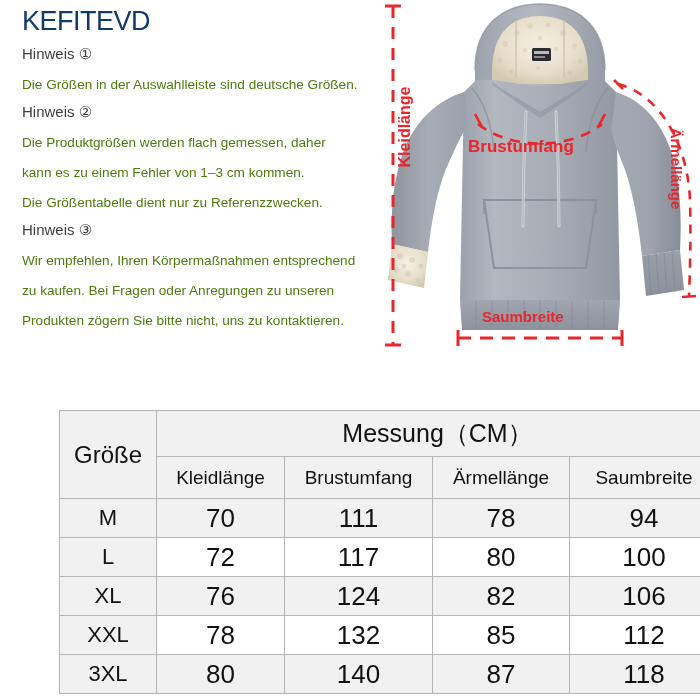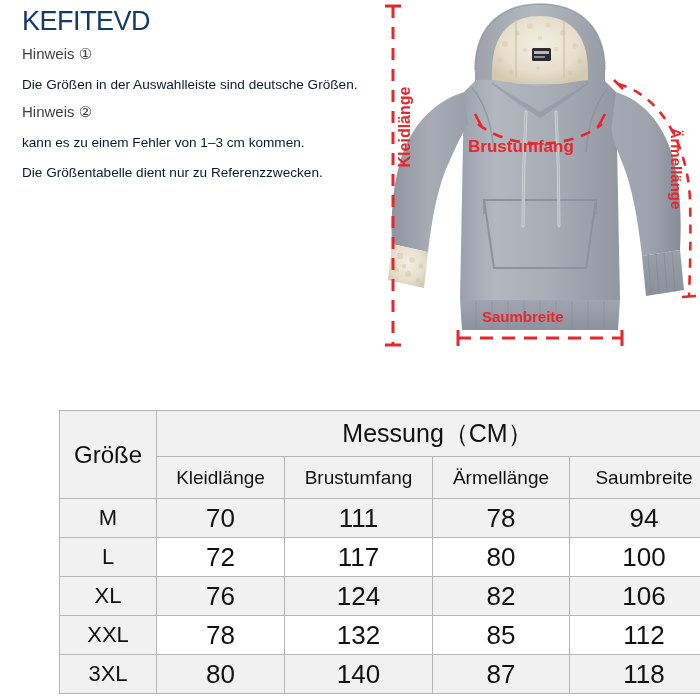--- a/index.html
+++ b/index.html
@@ -49,21 +49,21 @@
   .note-heading {
     font-size: 15px;
     color: #404040;
     padding: 0 0 6px 22px;
     line-height: 20px;
     white-space: nowrap;
   }
   .note-line {
     font-size: 13.6px;
     line-height: 30px;
-    color: #0f172a;
+    color: #4d7c0f;
     padding-left: 22px;
     white-space: nowrap;
   }
 
   
   #garment-figure {
     position: absolute;
     left: 380px;
     top: 0px;
     width: 320px;
@@ -169,24 +169,31 @@
 
 <div id="notes">
 
   <div class="note-block">
     <div class="note-heading">Hinweis ①</div>
     <div class="note-line">Die Größen in der Auswahlleiste sind deutsche Größen.</div>
   </div>
 
   <div class="note-block">
     <div class="note-heading">Hinweis ②</div>
+    <div class="note-line">Die Produktgrößen werden flach gemessen, daher</div>
     <div class="note-line">kann es zu einem Fehler von 1–3 cm kommen.</div>
     <div class="note-line">Die Größentabelle dient nur zu Referenzzwecken.</div>
   </div>
 
+  <div class="note-block">
+    <div class="note-heading">Hinweis ③</div>
+    <div class="note-line">Wir empfehlen, Ihren Körpermaßnahmen entsprechend</div>
+    <div class="note-line">zu kaufen. Bei Fragen oder Anregungen zu unseren</div>
+    <div class="note-line">Produkten zögern Sie bitte nicht, uns zu kontaktieren.</div>
+  </div>
 
 </div>
 
 <div id="garment-figure">
 
   <svg id="garment-svg" width="320" height="372" viewBox="0 0 320 372">
     <defs>
       <linearGradient id="gBody" x1="0" y1="0" x2="1" y2="0">
         <stop offset="0%" stop-color="#9ba1ab"></stop>
         <stop offset="22%" stop-color="#b3b8c0"></stop>

